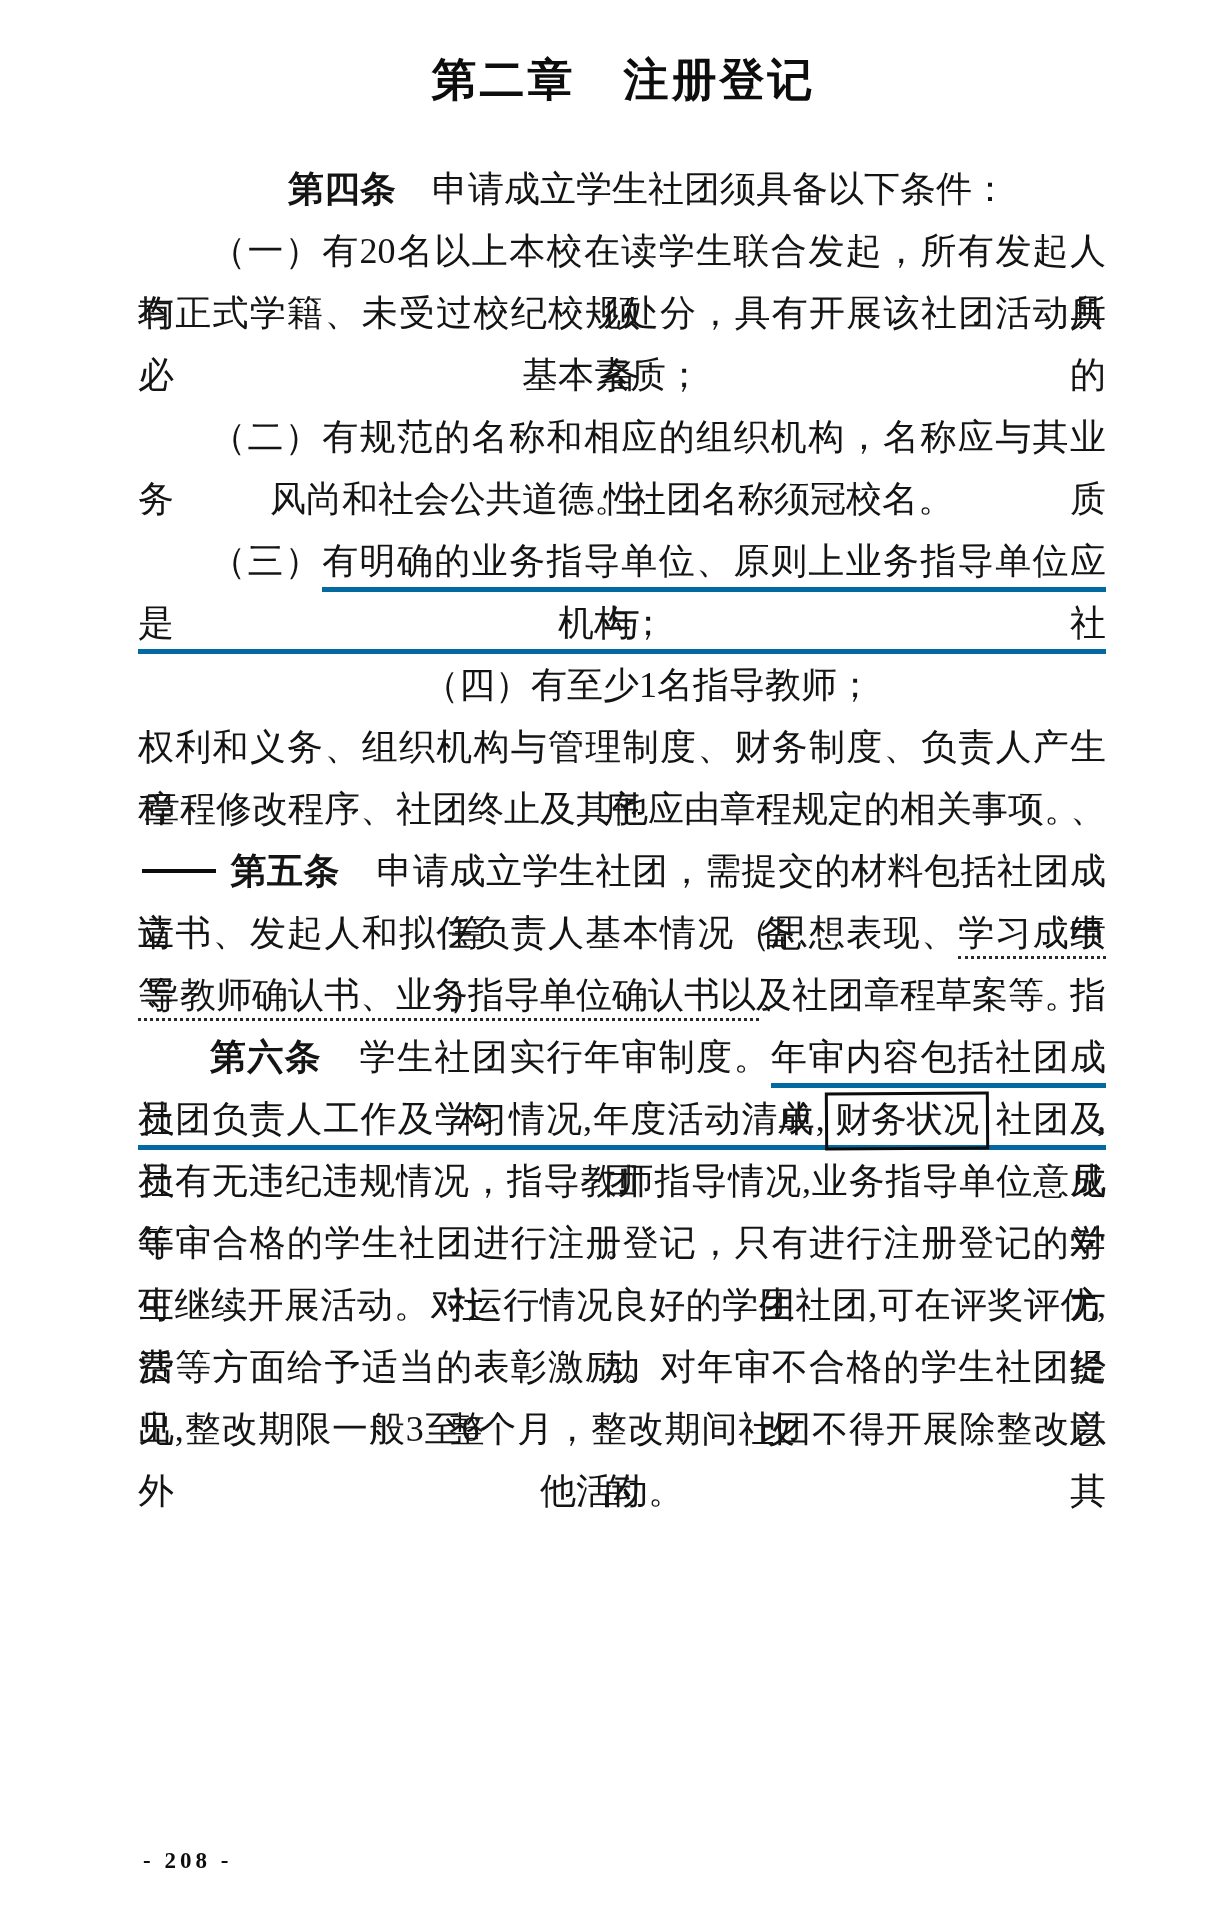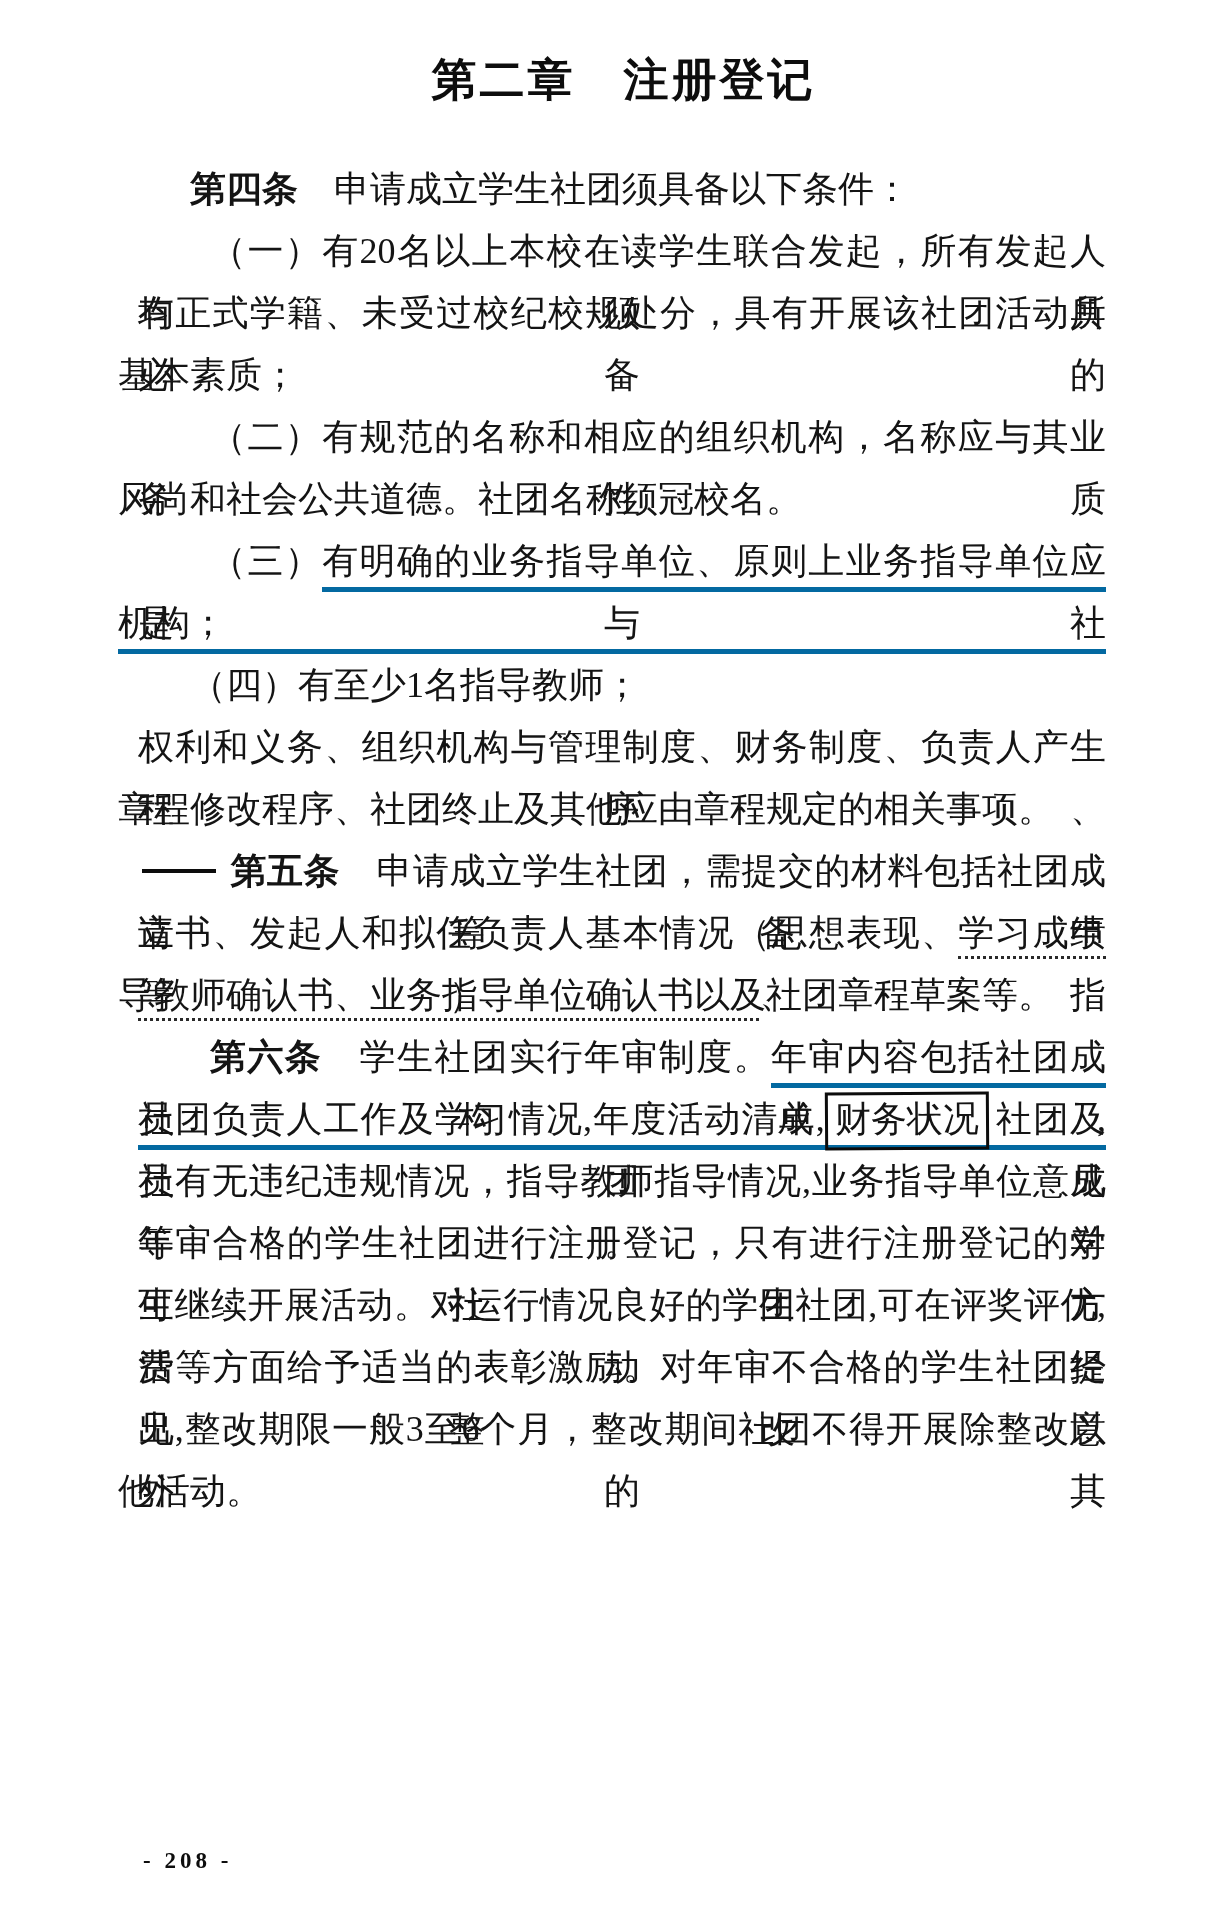--- a/index.html
+++ b/index.html
@@ -29,20 +29,21 @@
     left: 118px;
     top: 158px;
     width: 988px;
     font-size: 36px;
   }
   .line {
     height: 62px;
     line-height: 62px;
     white-space: nowrap;
     color: #141414;
+    text-align: center;
   }
   .line.justify {
     white-space: normal;
     text-align: justify;
     text-align-last: justify;
     margin-left: 20px;
   }
   .line.indent { text-indent: 72px; }
   
   .seg.bold {

